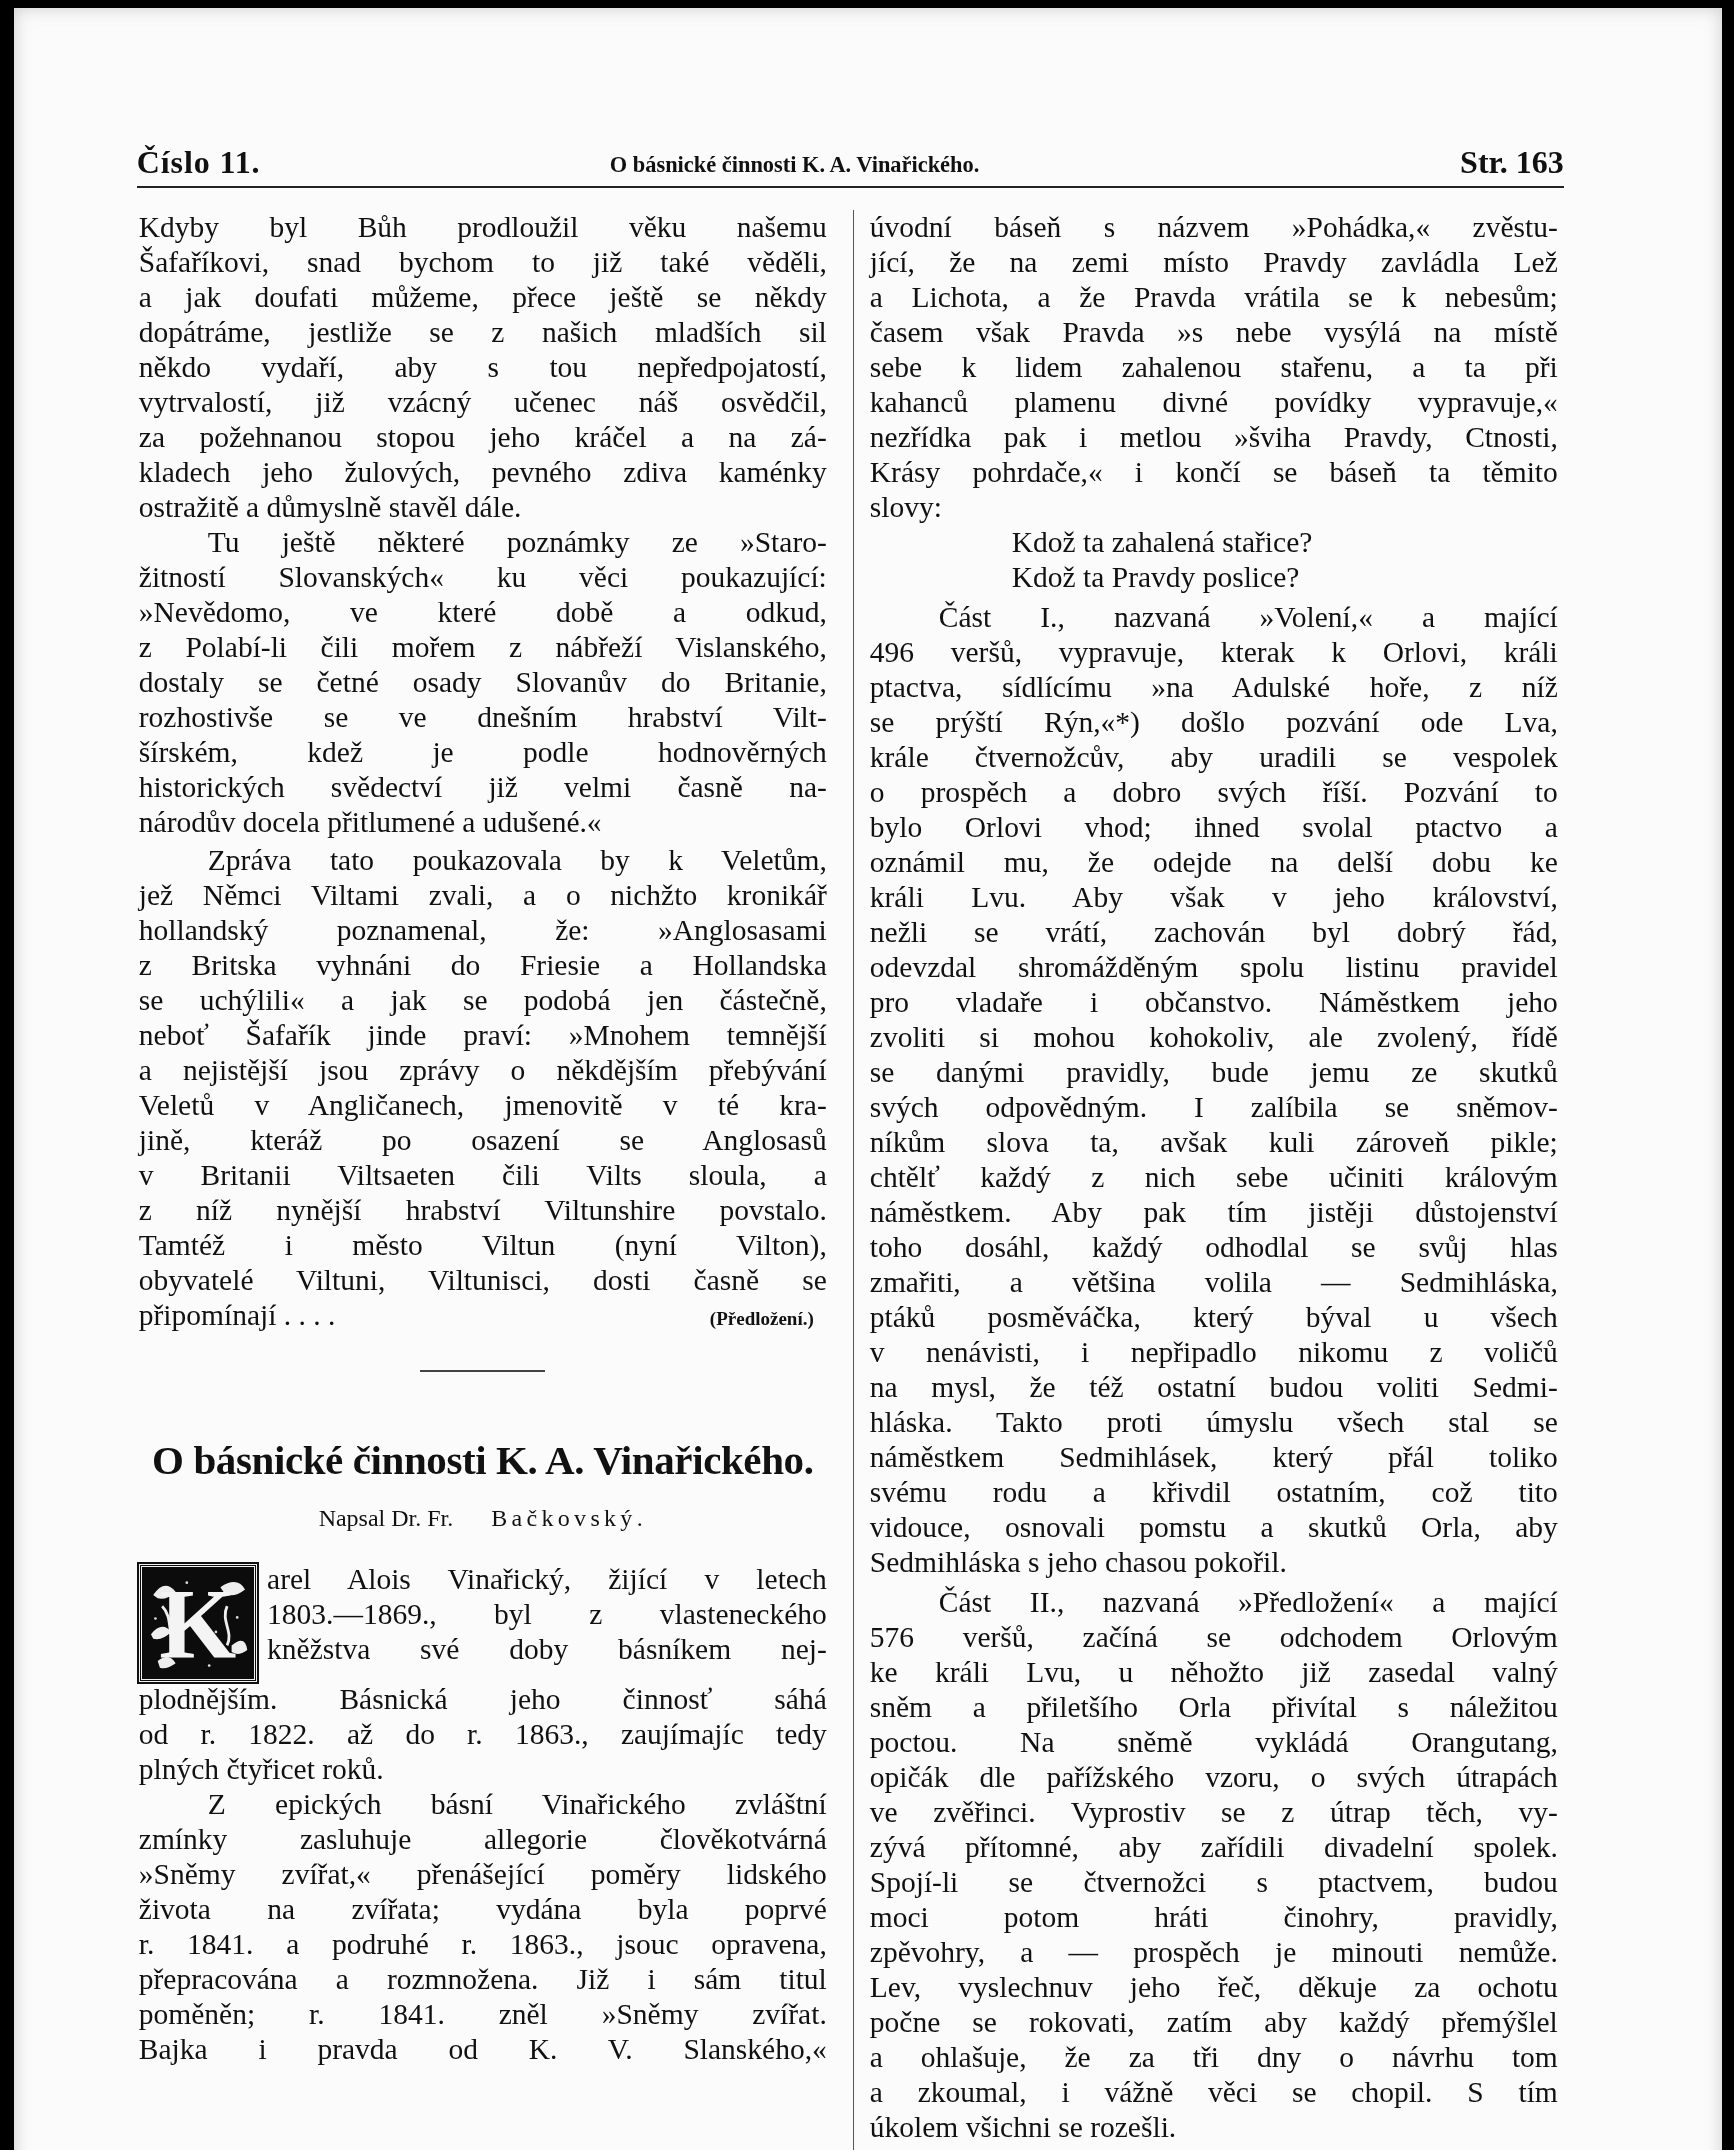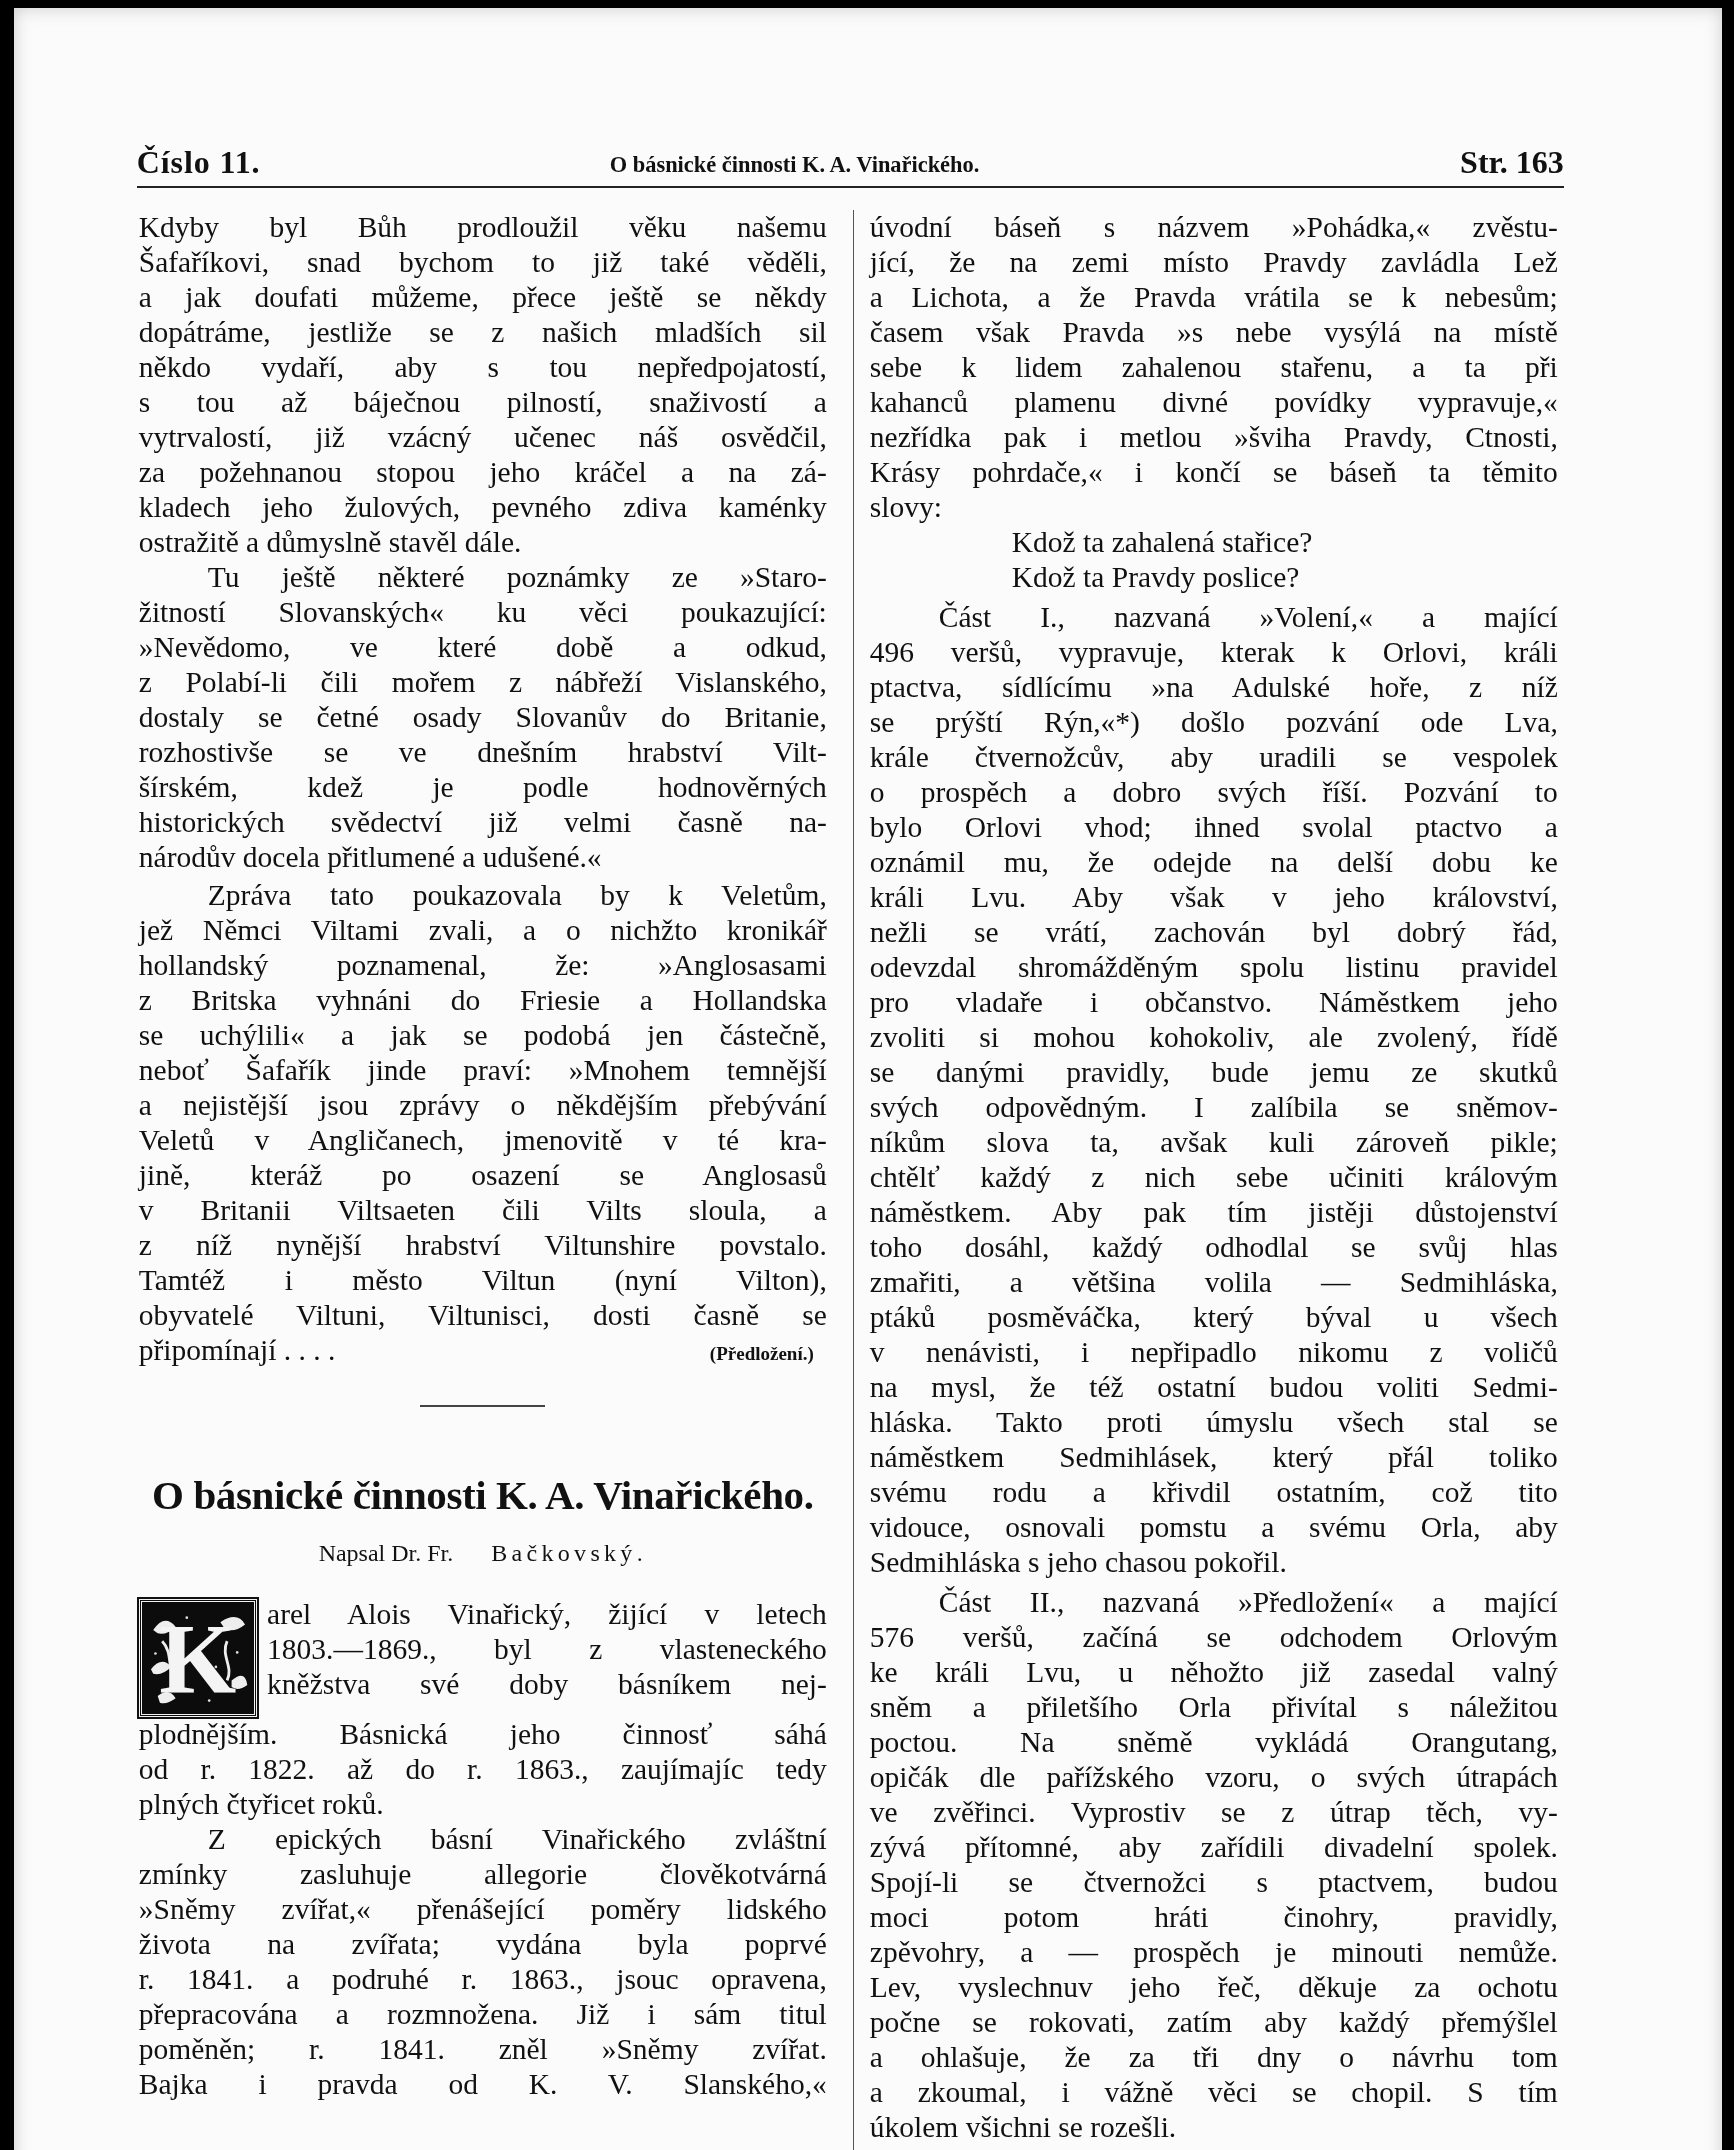--- a/index.html
+++ b/index.html
@@ -57,21 +57,20 @@
     <span class="hdr-right">Str. 163</span>
   </div>
 
   <div class="col col-left serif">
     <p>
       <span class="just-line">Kdyby byl Bůh prodloužil věku našemu</span>
       <span class="just-line">Šafaříkovi, snad bychom to již také věděli,</span>
       <span class="just-line">a jak doufati můžeme, přece ještě se někdy</span>
       <span class="just-line">dopátráme, jestliže se z našich mladších sil</span>
       <span class="just-line">někdo vydaří, aby s tou nepředpojatostí,</span>
-      <span class="just-line">s tou až báječnou pilností, snaživostí a</span>
       <span class="just-line">vytrvalostí, již vzácný učenec náš osvědčil,</span>
       <span class="just-line">za požehnanou stopou jeho kráčel a na zá-</span>
       <span class="just-line">kladech jeho žulových, pevného zdiva kaménky</span>
       <span class="last-line">ostražitě a důmyslně stavěl dále.</span>
     </p>
     <p>
       <span class="just-line" style="padding-left:69px">Tu ještě některé poznámky ze »Staro-</span>
       <span class="just-line">žitností Slovanských« ku věci poukazující:</span>
       <span class="just-line">»Nevědomo, ve které době a odkud,</span>
       <span class="just-line">z Polabí-li čili mořem z nábřeží Vislanského,</span>
@@ -181,21 +180,21 @@
       <span class="just-line">chtělť každý z nich sebe učiniti královým</span>
       <span class="just-line">náměstkem. Aby pak tím jistěji důstojenství</span>
       <span class="just-line">toho dosáhl, každý odhodlal se svůj hlas</span>
       <span class="just-line">zmařiti, a většina volila — Sedmihláska,</span>
       <span class="just-line">ptáků posměváčka, který býval u všech</span>
       <span class="just-line">v nenávisti, i nepřipadlo nikomu z voličů</span>
       <span class="just-line">na mysl, že též ostatní budou voliti Sedmi-</span>
       <span class="just-line">hláska. Takto proti úmyslu všech stal se</span>
       <span class="just-line">náměstkem Sedmihlásek, který přál toliko</span>
       <span class="just-line">svému rodu a křivdil ostatním, což tito</span>
-      <span class="just-line">vidouce, osnovali pomstu a svému Orla, aby</span>
+      <span class="just-line">vidouce, osnovali pomstu a skutků Orla, aby</span>
       <span class="last-line">Sedmihláska s jeho chasou pokořil.</span>
     </p>
     <p style="margin-top:5.2px">
       <span class="just-line" style="padding-left:69px">Část II., nazvaná »Předložení« a mající</span>
       <span class="just-line">576 veršů, začíná se odchodem Orlovým</span>
       <span class="just-line">ke králi Lvu, u něhožto již zasedal valný</span>
       <span class="just-line">sněm a přiletšího Orla přivítal s náležitou</span>
       <span class="just-line">poctou. Na sněmě vykládá Orangutang,</span>
       <span class="just-line">opičák dle pařížského vzoru, o svých útrapách</span>
       <span class="just-line">ve zvěřinci. Vyprostiv se z útrap těch, vy-</span>

